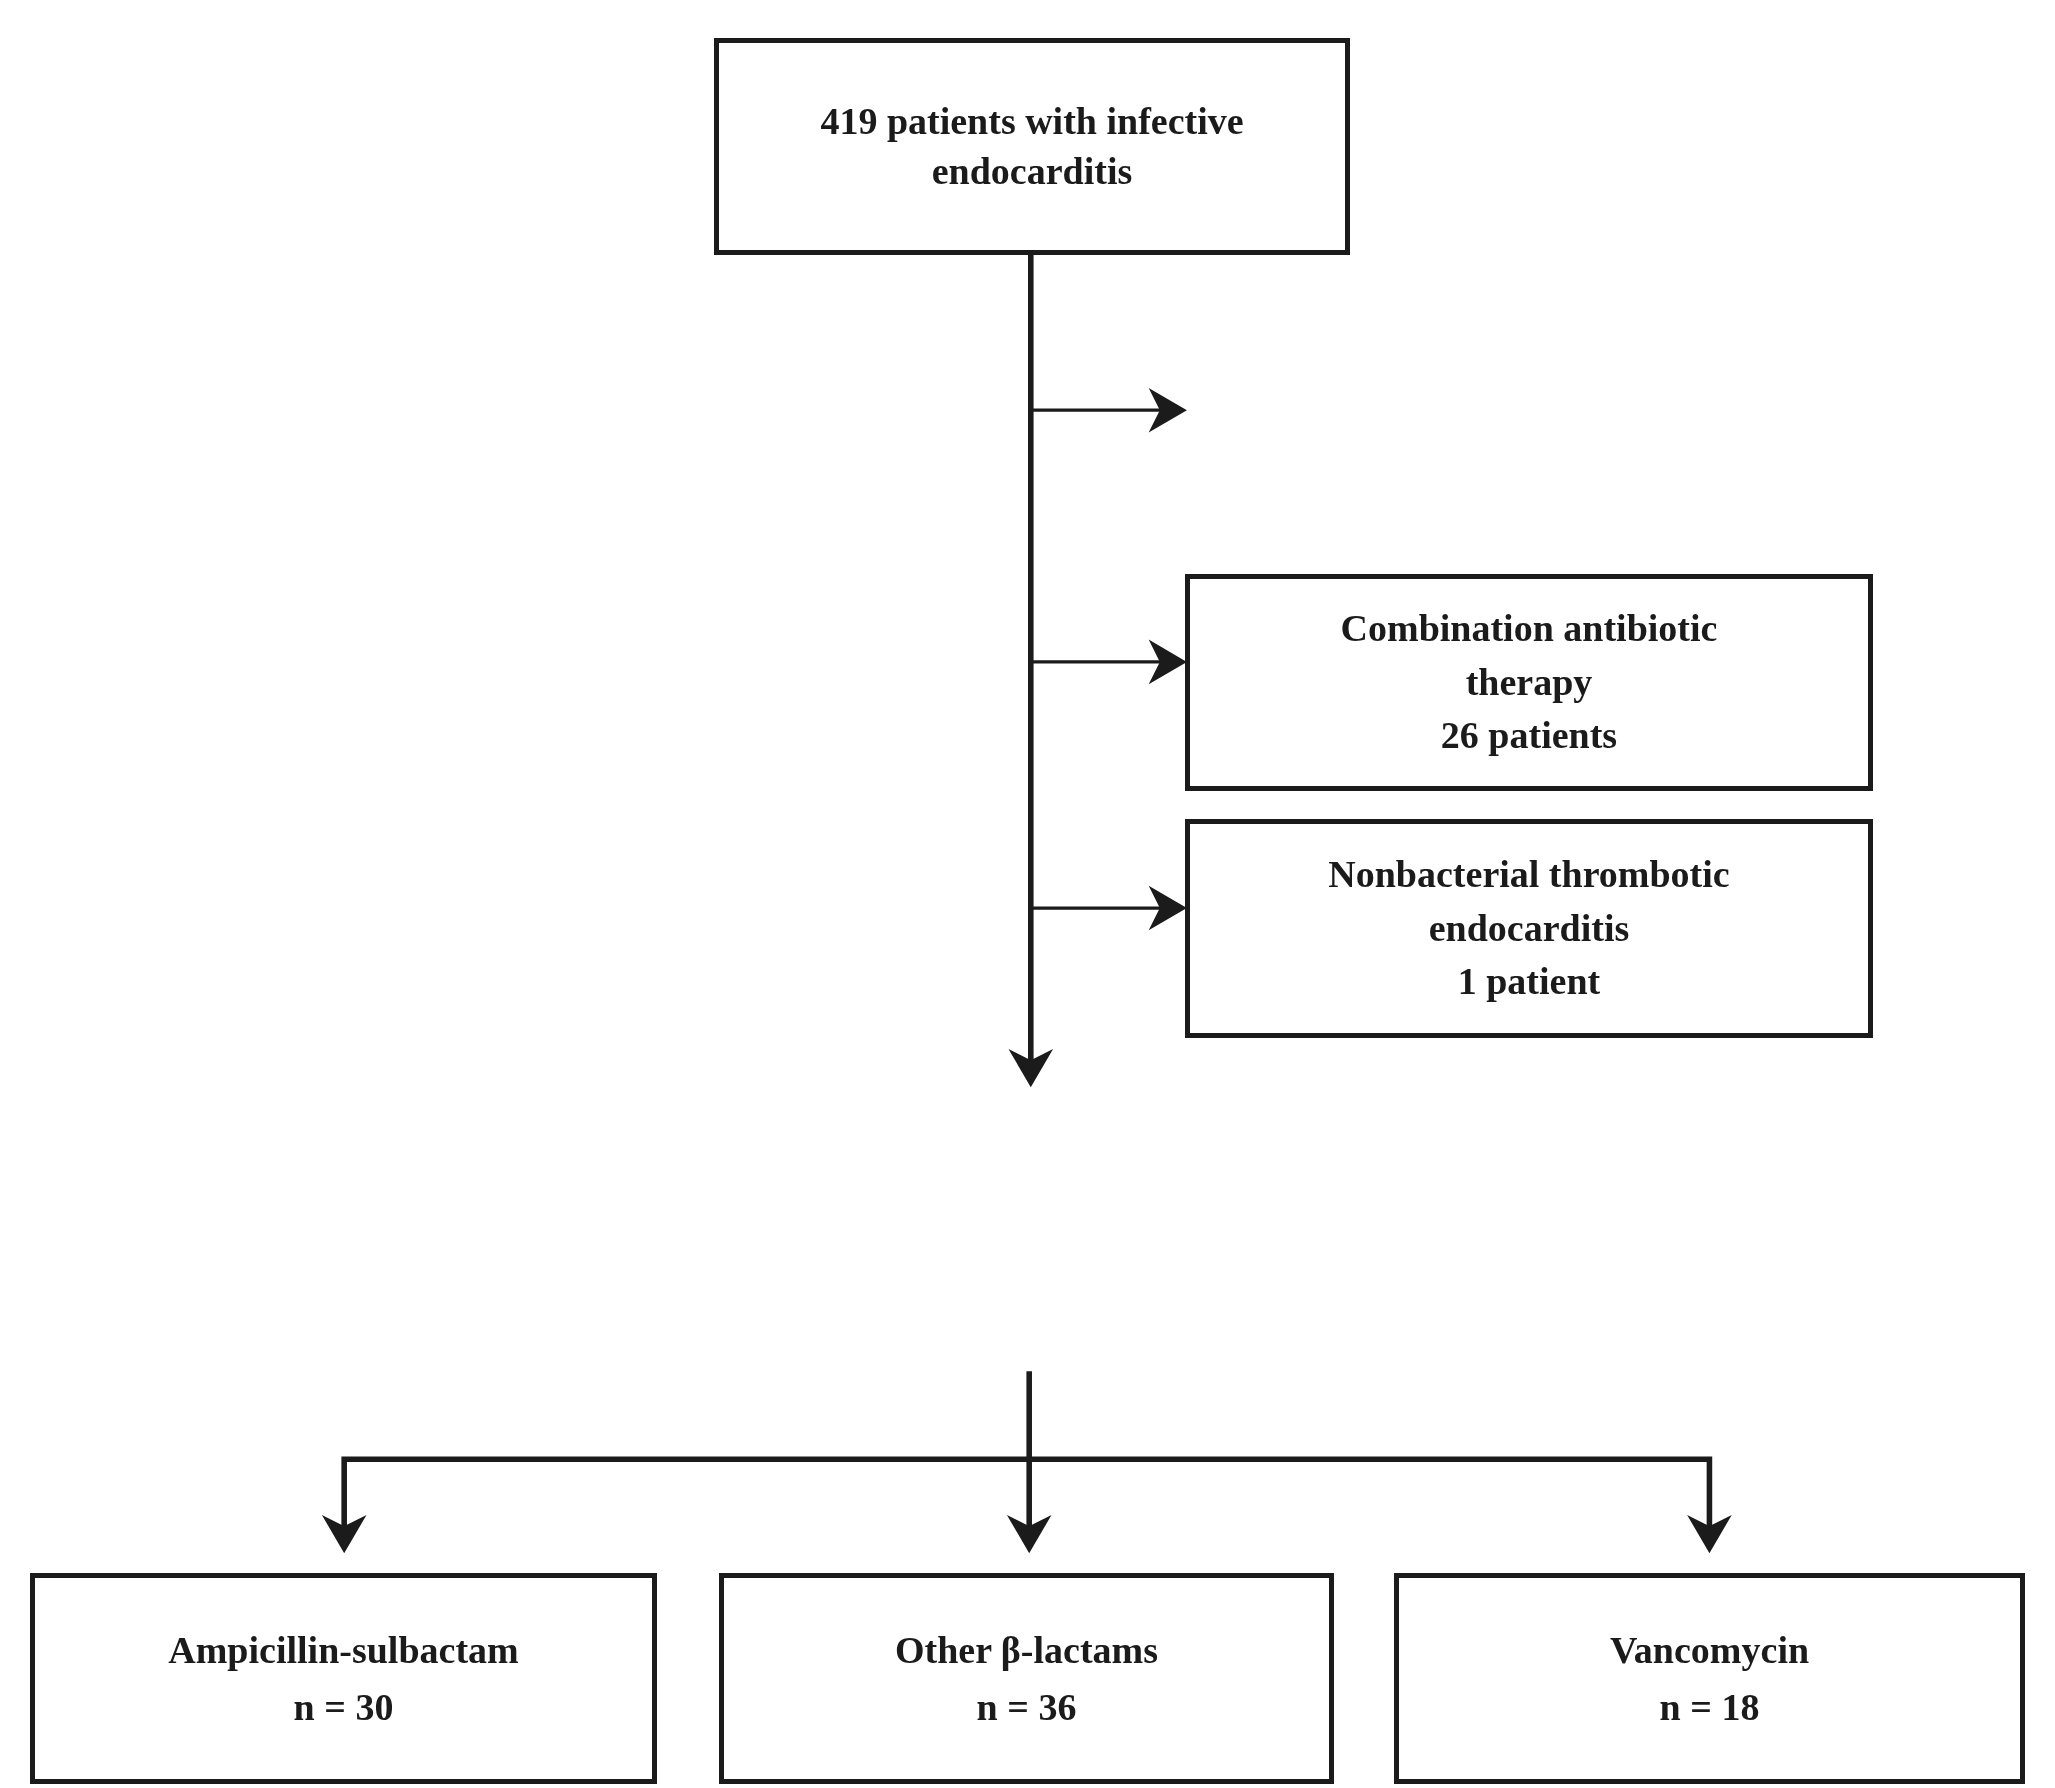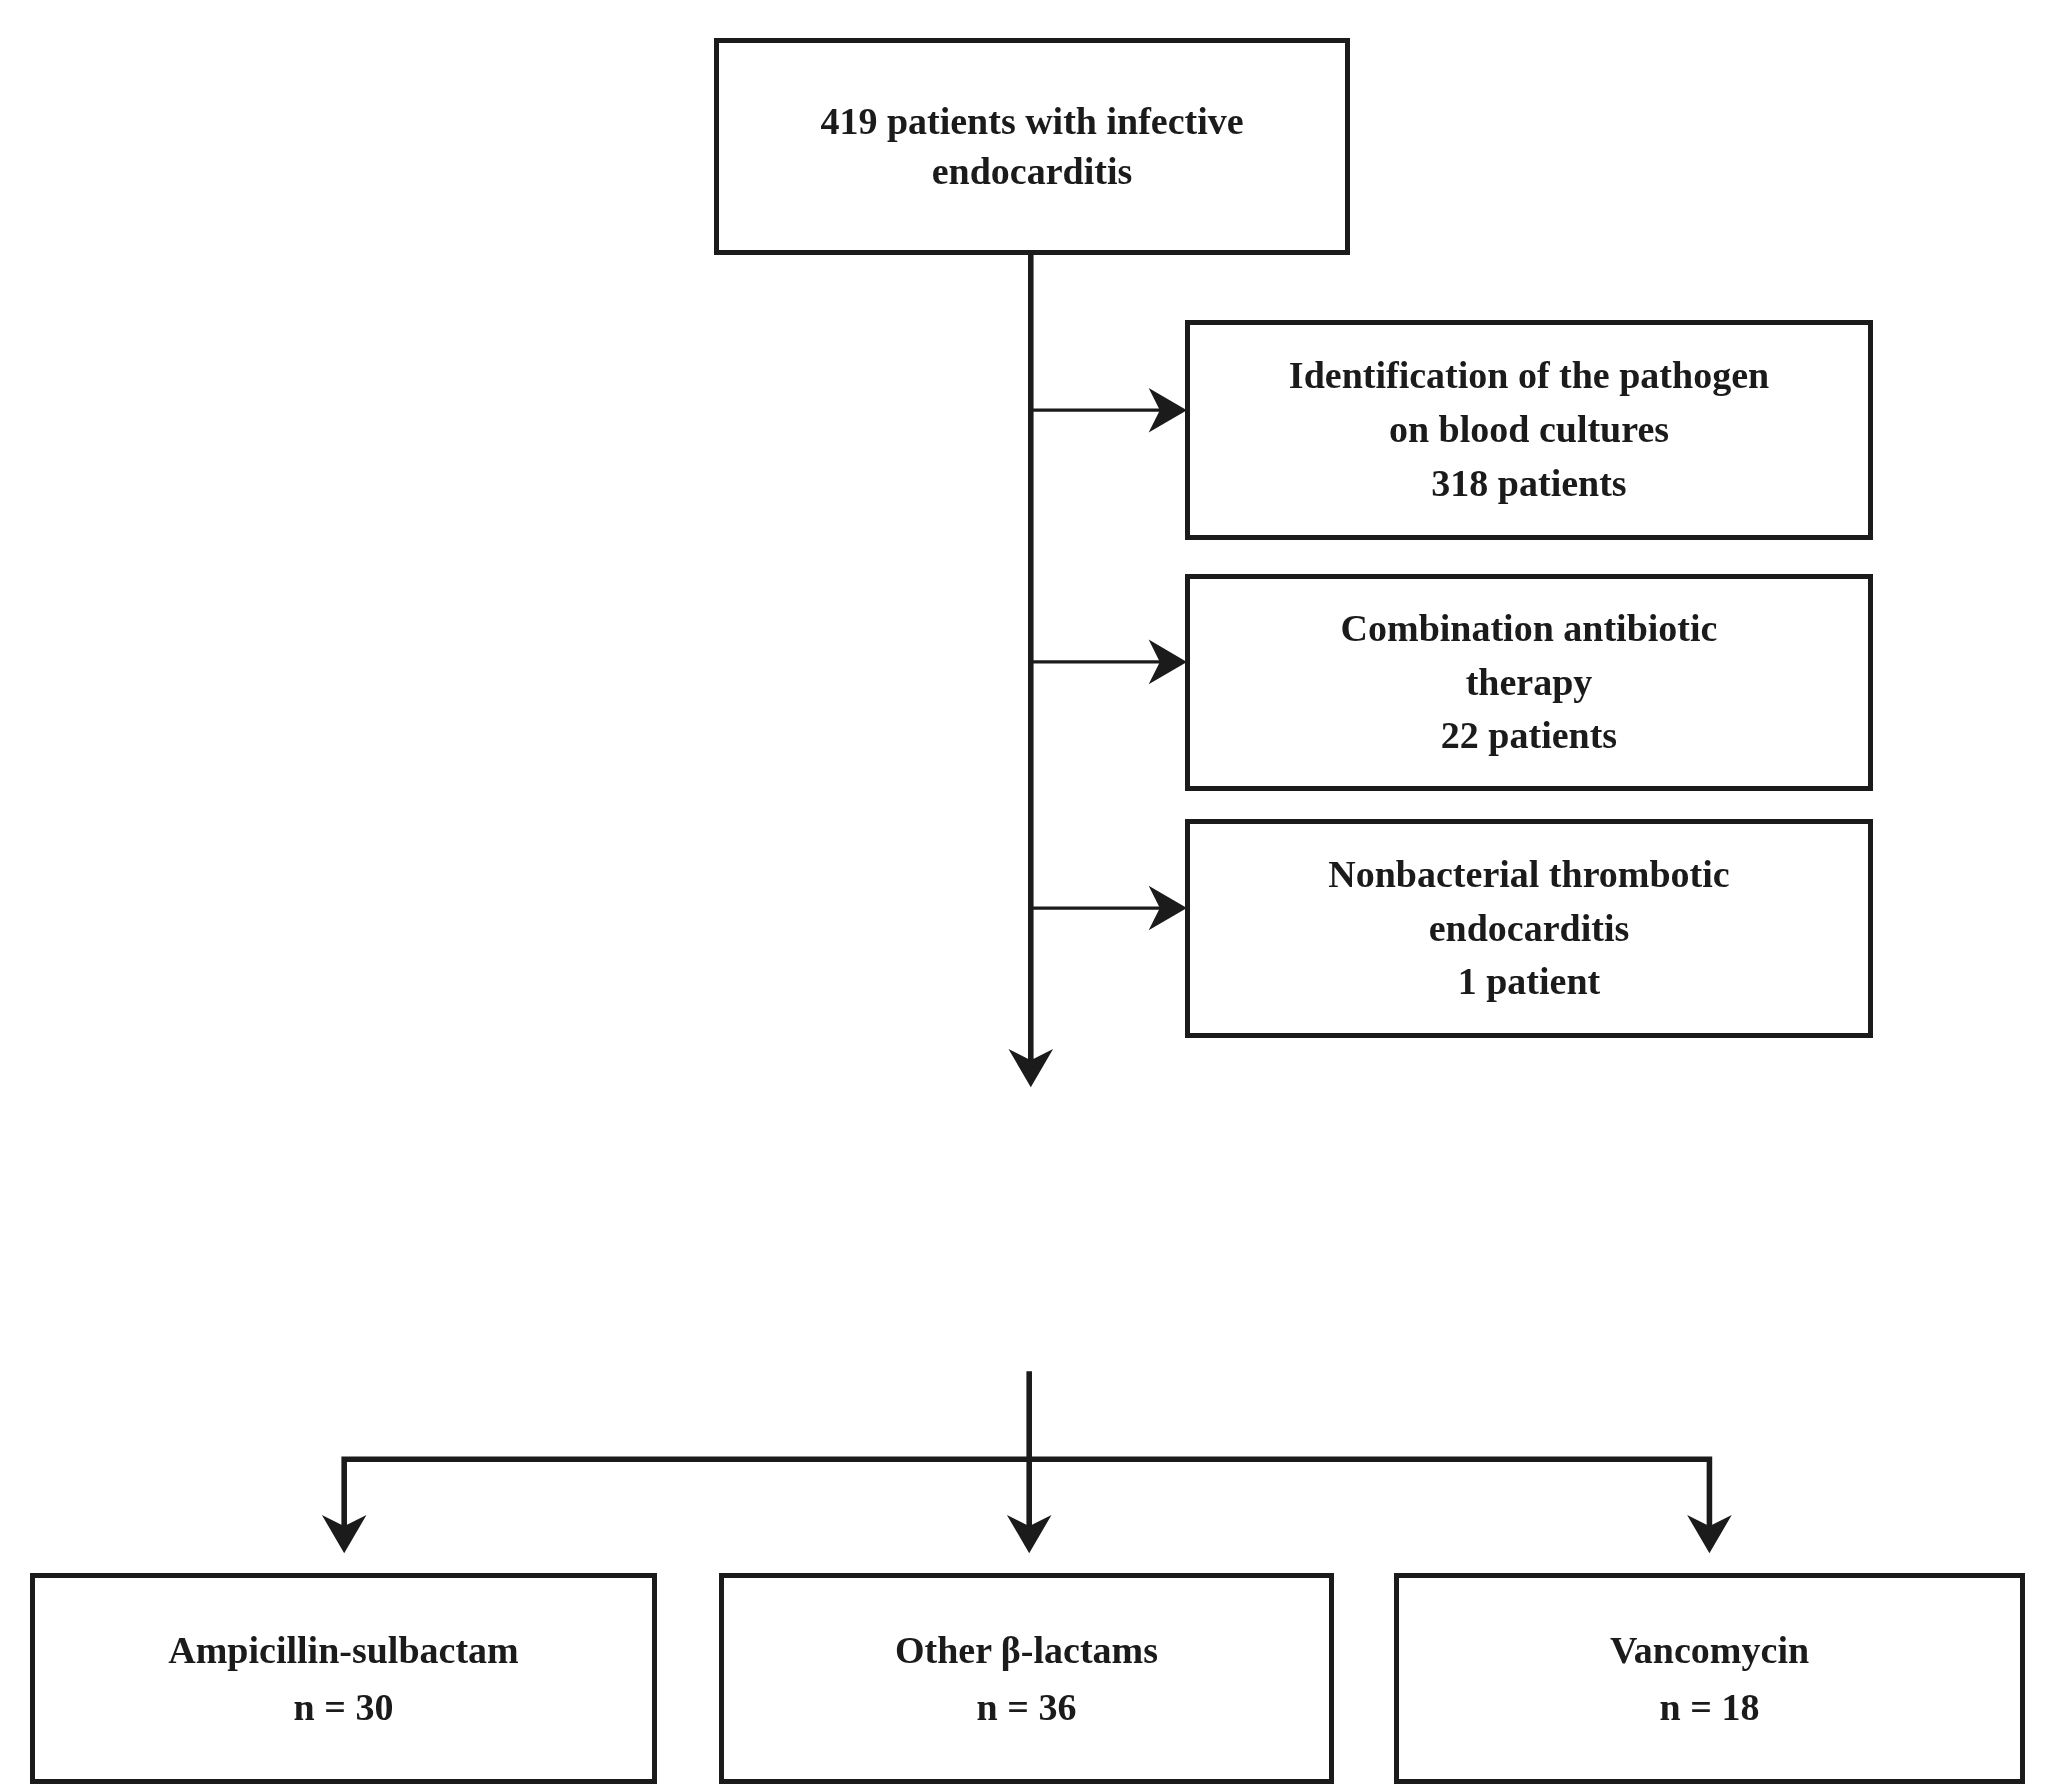--- a/index.html
+++ b/index.html
@@ -62,27 +62,24 @@
     <polygon class="head" points="1490,1140 1442,1112 1456,1140 1442,1168"></polygon>
     <polygon class="head" points="1294,1365 1266,1317 1294,1331 1322,1317"></polygon>
     <polygon class="head" points="432,1950 404,1902 432,1916 460,1902"></polygon>
     <polygon class="head" points="1292,1950 1264,1902 1292,1916 1320,1902"></polygon>
     <polygon class="head" points="2146,1950 2118,1902 2146,1916 2174,1902"></polygon>
   </svg>
 
   <div class="node n-top">419 patients with infective
 endocarditis</div>
 
-  <div class="node n-ex1">Identification of the pathogen
-on blood cultures
-318 patients</div>
 
   <div class="node n-ex2">Combination antibiotic
 therapy
-22 patients</div>
+26 patients</div>
 
   <div class="node n-ex3">Nonbacterial thrombotic
 endocarditis
 1 patient</div>
 
 
   <div class="node n-arm1">Ampicillin-sulbactam
 n = 30</div>
 
   <div class="node n-arm2">Other β-lactams

